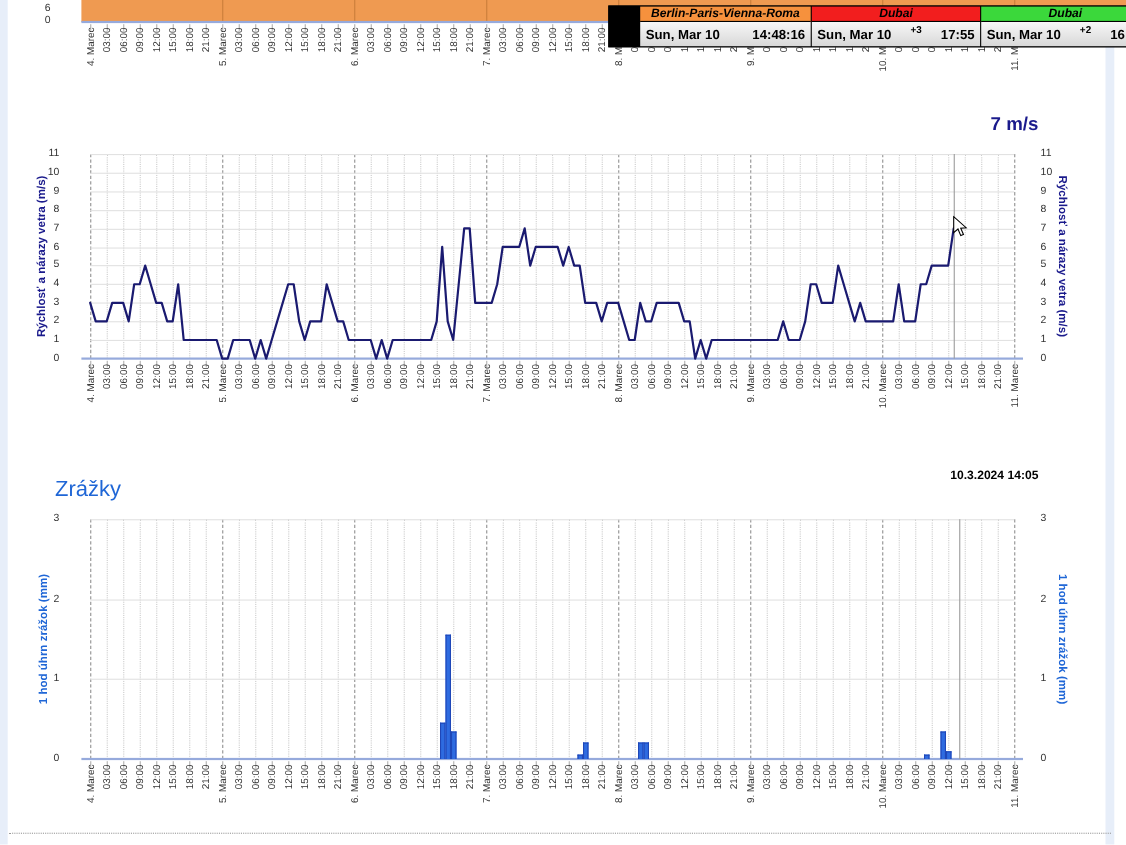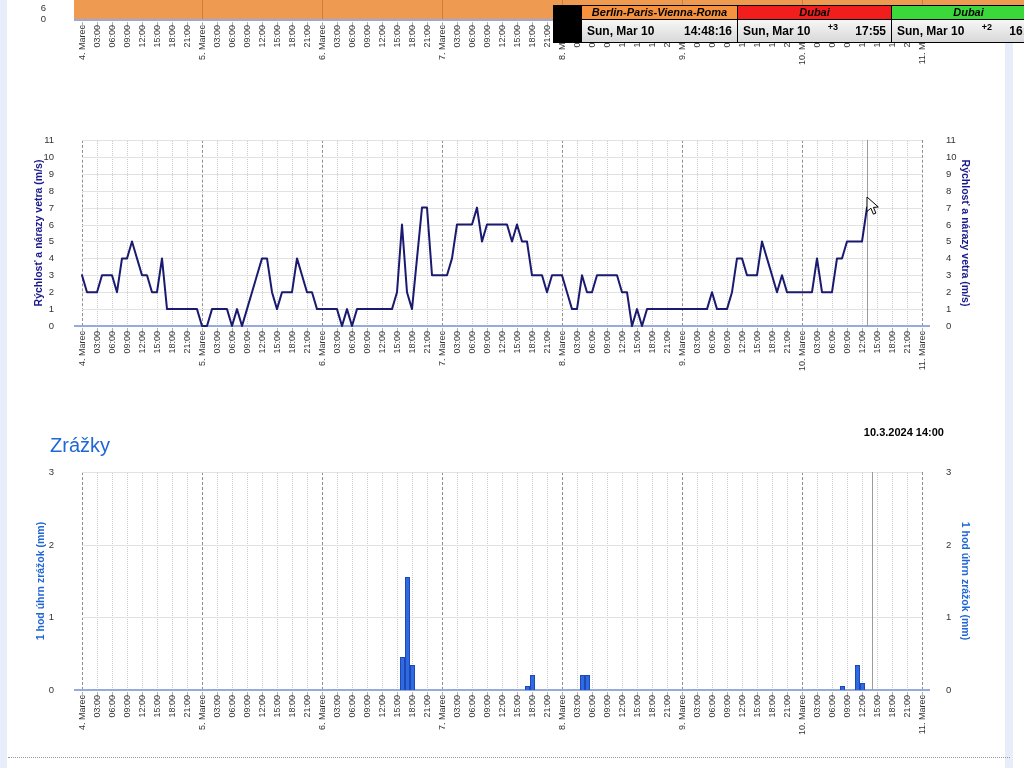--- a/index.html
+++ b/index.html
@@ -86,30 +86,31 @@
           <span class="off">+2</span>
           <span>16:48</span>
         </div>
       </div>
       <div class="cc" style="width: 4px;">
         <div class="cc-h" style="background:#2B3FD0"></div>
         <div class="cc-b"></div>
       </div>
     </div>
 
+  <div class="val" id="wind-val">7 m/s</div>
   <div class="rot" id="wind-ylab-l">Rýchlosť a nárazy vetra (m/s)</div>
   <div class="rot" id="wind-ylab-r">Rýchlosť a nárazy vetra (m/s)</div>
 
   <svg id="wind-line-svg" style="position:absolute;left:82px;top:140px;overflow:visible;z-index:5;" width="841" height="187">
     <polyline id="wind-polyline" fill="none" stroke="#1A1A70" stroke-width="2" stroke-linejoin="round" stroke-linecap="round" points="0,135.3 5,152.2 10,152.2 15,152.2 20,135.3 25,135.3 30,135.3 35,152.2 40,118.4 45,118.4 50,101.5 55,118.4 60,135.3 65,135.3 70,152.2 75,152.2 80,118.4 85,169.1 90,169.1 95,169.1 100,169.1 105,169.1 110,169.1 115,169.1 120,186.0 125,186.0 130,169.1 135,169.1 140,169.1 145,169.1 150,186.0 155,169.1 160,186.0 165,169.1 170,152.2 175,135.3 180,118.4 185,118.4 190,152.2 195,169.1 200,152.2 205,152.2 210,152.2 215,118.4 220,135.3 225,152.2 230,152.2 235,169.1 240,169.1 245,169.1 250,169.1 255,169.1 260,186.0 265,169.1 270,186.0 275,169.1 280,169.1 285,169.1 290,169.1 295,169.1 300,169.1 305,169.1 310,169.1 315,152.2 320,84.5 325,152.2 330,169.1 335,118.4 340,67.6 345,67.6 350,135.3 355,135.3 360,135.3 365,135.3 370,118.4 375,84.5 380,84.5 385,84.5 390,84.5 395,67.6 400,101.5 405,84.5 410,84.5 415,84.5 420,84.5 425,84.5 430,101.5 435,84.5 440,101.5 445,101.5 450,135.3 455,135.3 460,135.3 465,152.2 470,135.3 475,135.3 480,135.3 485,152.2 490,169.1 495,169.1 500,135.3 505,152.2 510,152.2 515,135.3 520,135.3 525,135.3 530,135.3 535,135.3 540,152.2 545,152.2 550,186.0 555,169.1 560,186.0 565,169.1 570,169.1 575,169.1 580,169.1 585,169.1 590,169.1 595,169.1 600,169.1 605,169.1 610,169.1 615,169.1 620,169.1 625,169.1 630,152.2 635,169.1 640,169.1 645,169.1 650,152.2 655,118.4 660,118.4 665,135.3 670,135.3 675,135.3 680,101.5 685,118.4 690,135.3 695,152.2 700,135.3 705,152.2 710,152.2 715,152.2 720,152.2 725,152.2 730,152.2 735,118.4 740,152.2 745,152.2 750,152.2 755,118.4 760,118.4 765,101.5 770,101.5 775,101.5 780,101.5 785,67.6"></polyline>
   </svg>
 
 
   <div class="chart-title" id="rain-title">Zrážky</div>
-  <div class="ts" id="rain-ts">10.3.2024 14:00</div>
+  <div class="ts" id="rain-ts">10.3.2024 14:05</div>
   <div class="rot" id="rain-ylab-l">1 hod úhrn zrážok (mm)</div>
   <div class="rot" id="rain-ylab-r">1 hod úhrn zrážok (mm)</div>
 
   <div class="plot-hit" style="left:82px;top:140px;width:840px;height:186px;"></div>
   <div class="plot-hit" style="left:82px;top:472px;width:840px;height:218px;"></div>
 
   <div id="separator"></div>
 
   <svg style="position:absolute;left:866px;top:196px;z-index:40;" width="14" height="20" viewBox="0 0 14 20">
     <polygon points="1,1 1,15.5 4.9,12.2 7.4,18.2 9.9,17.1 7.4,11.4 12.3,11" fill="#ffffff" stroke="#000000" stroke-width="1"></polygon>

